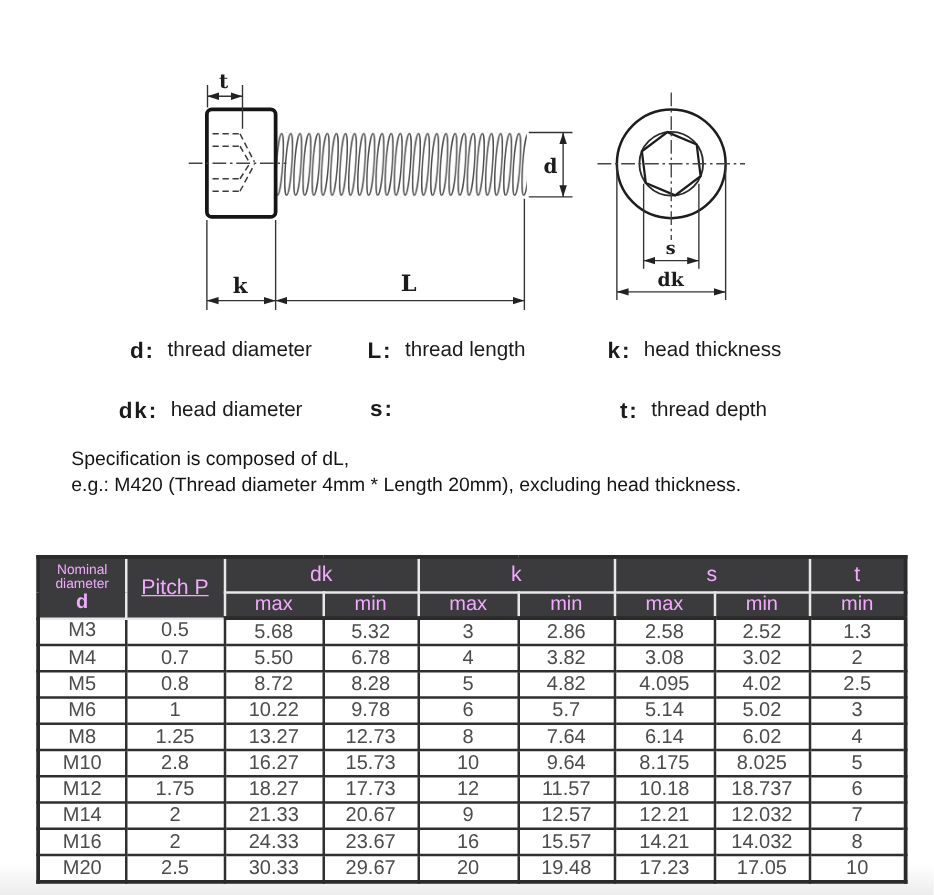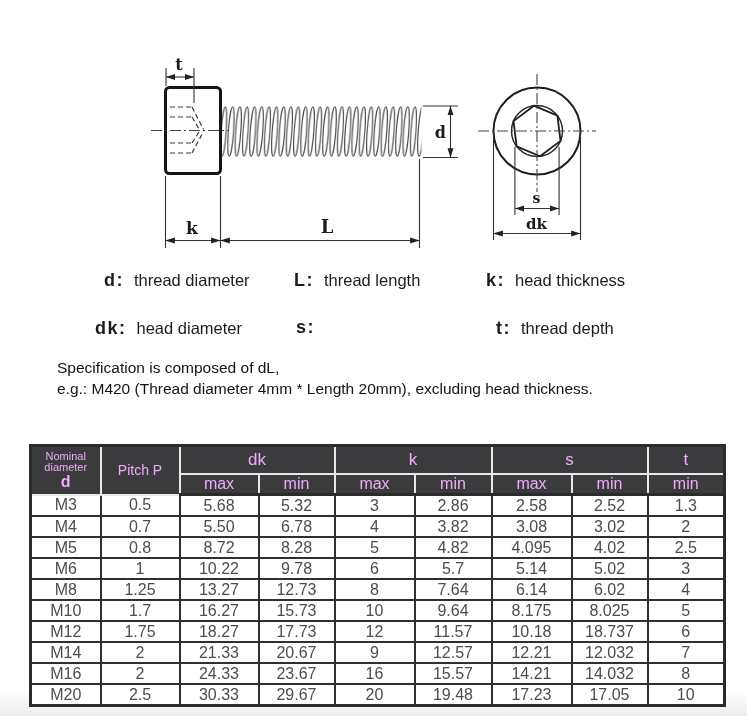--- a/index.html
+++ b/index.html
@@ -26,21 +26,21 @@
     border:3px solid #2b2b2b;
   }
   table.spec thead th {
     background:#3b3b3d; color:#f0abfc; border:2px solid #e8e8e8;
     font-weight:normal; padding:0; vertical-align:middle;
   }
   table.spec thead tr.h1 th { height:26px; }
   table.spec thead tr.h2 th { height:17px; font-size:16px; }
   table.spec thead tr.h2 th { border-bottom:3px solid #2b2b2b; }
   th.group-th { font-size:17px; font-weight:bold; }
-  th.pitch-th { font-size:14px; }
+  th.pitch-th { font-size:17px;text-decoration:underline; }
   .nom1 { font-size:11px; line-height:11.5px; display:block; }
   .nomd { font-size:16px; font-weight:bold; line-height:16px; display:block; }
   table.spec tbody td {
     background:#ffffff; border:2px solid #2f2f2f; color:#4c4c4c;
     text-align:center; font-size:16px; height:19px; padding:0;
   }
 </style>
 </head>
 <body>
 
@@ -239,21 +239,21 @@
           <td>13.27</td>
           <td>12.73</td>
           <td>8</td>
           <td>7.64</td>
           <td>6.14</td>
           <td>6.02</td>
           <td>4</td>
         </tr>
         <tr>
           <td>M10</td>
-          <td>1.7</td>
+          <td>2.8</td>
           <td>16.27</td>
           <td>15.73</td>
           <td>10</td>
           <td>9.64</td>
           <td>8.175</td>
           <td>8.025</td>
           <td>5</td>
         </tr>
         <tr>
           <td>M12</td>

